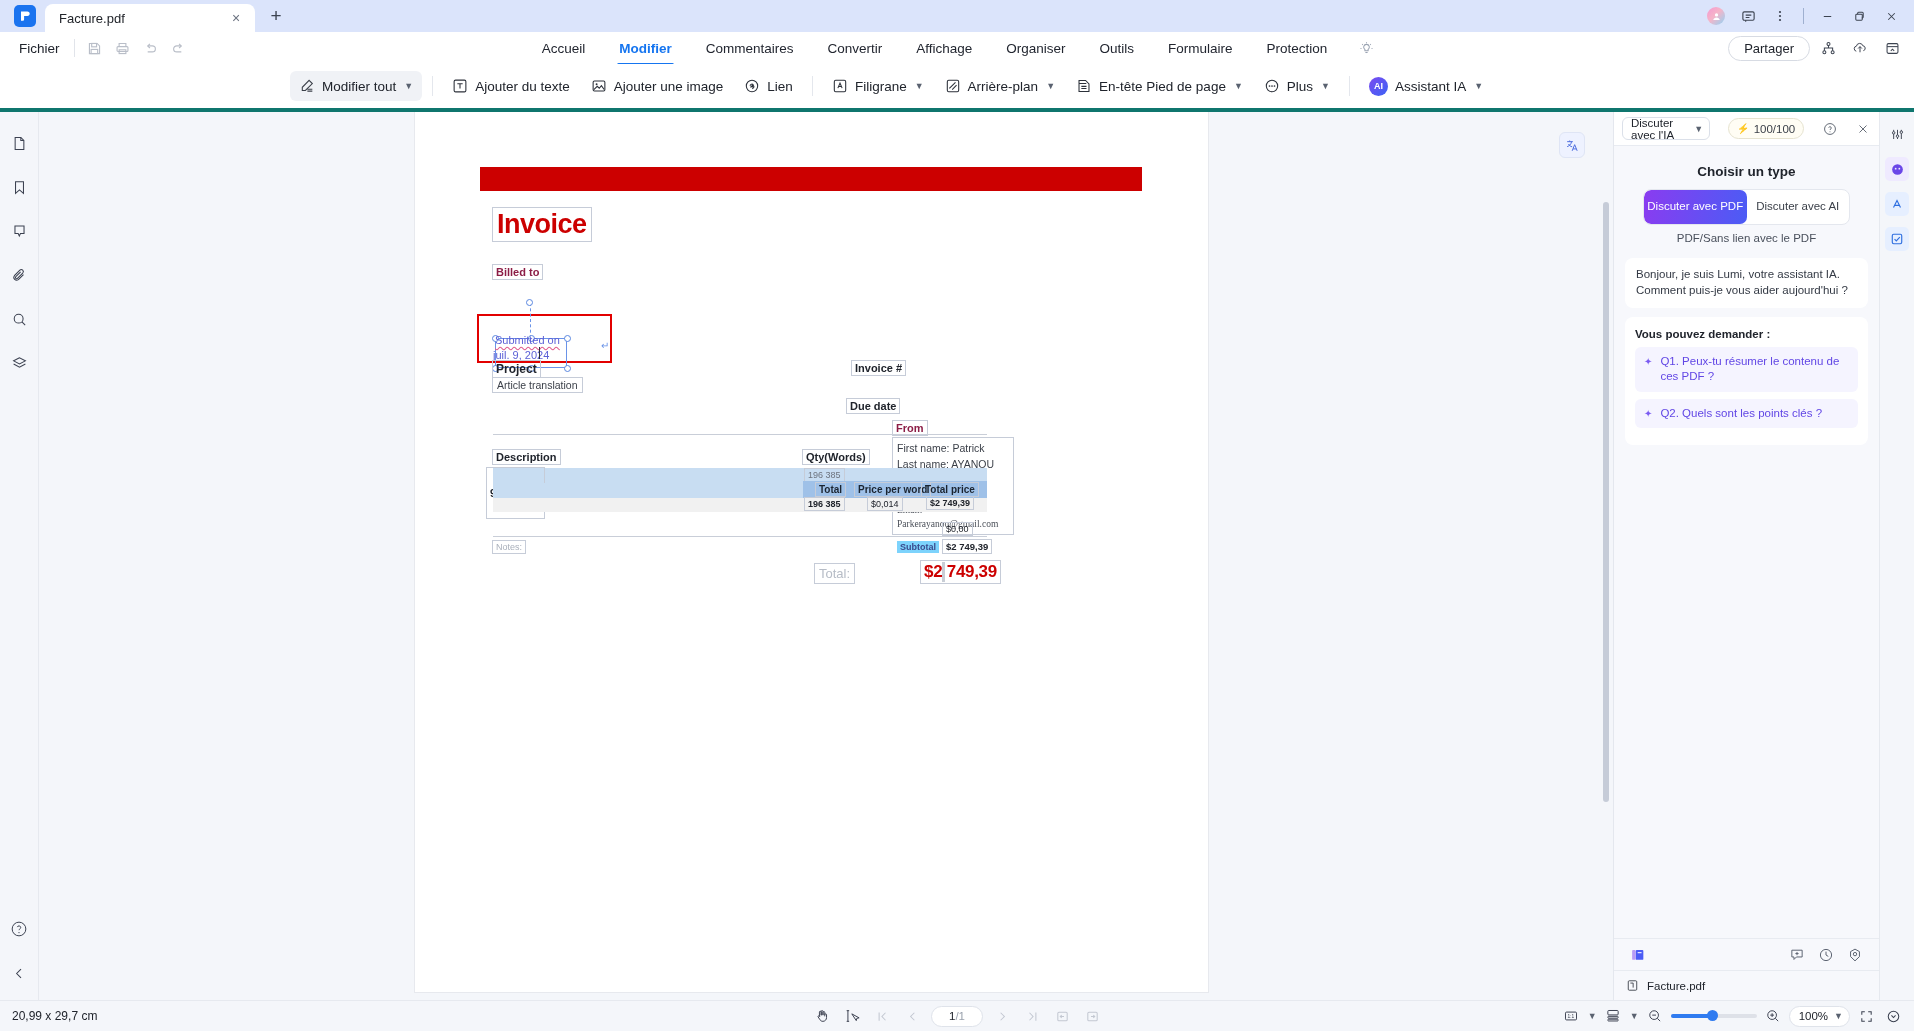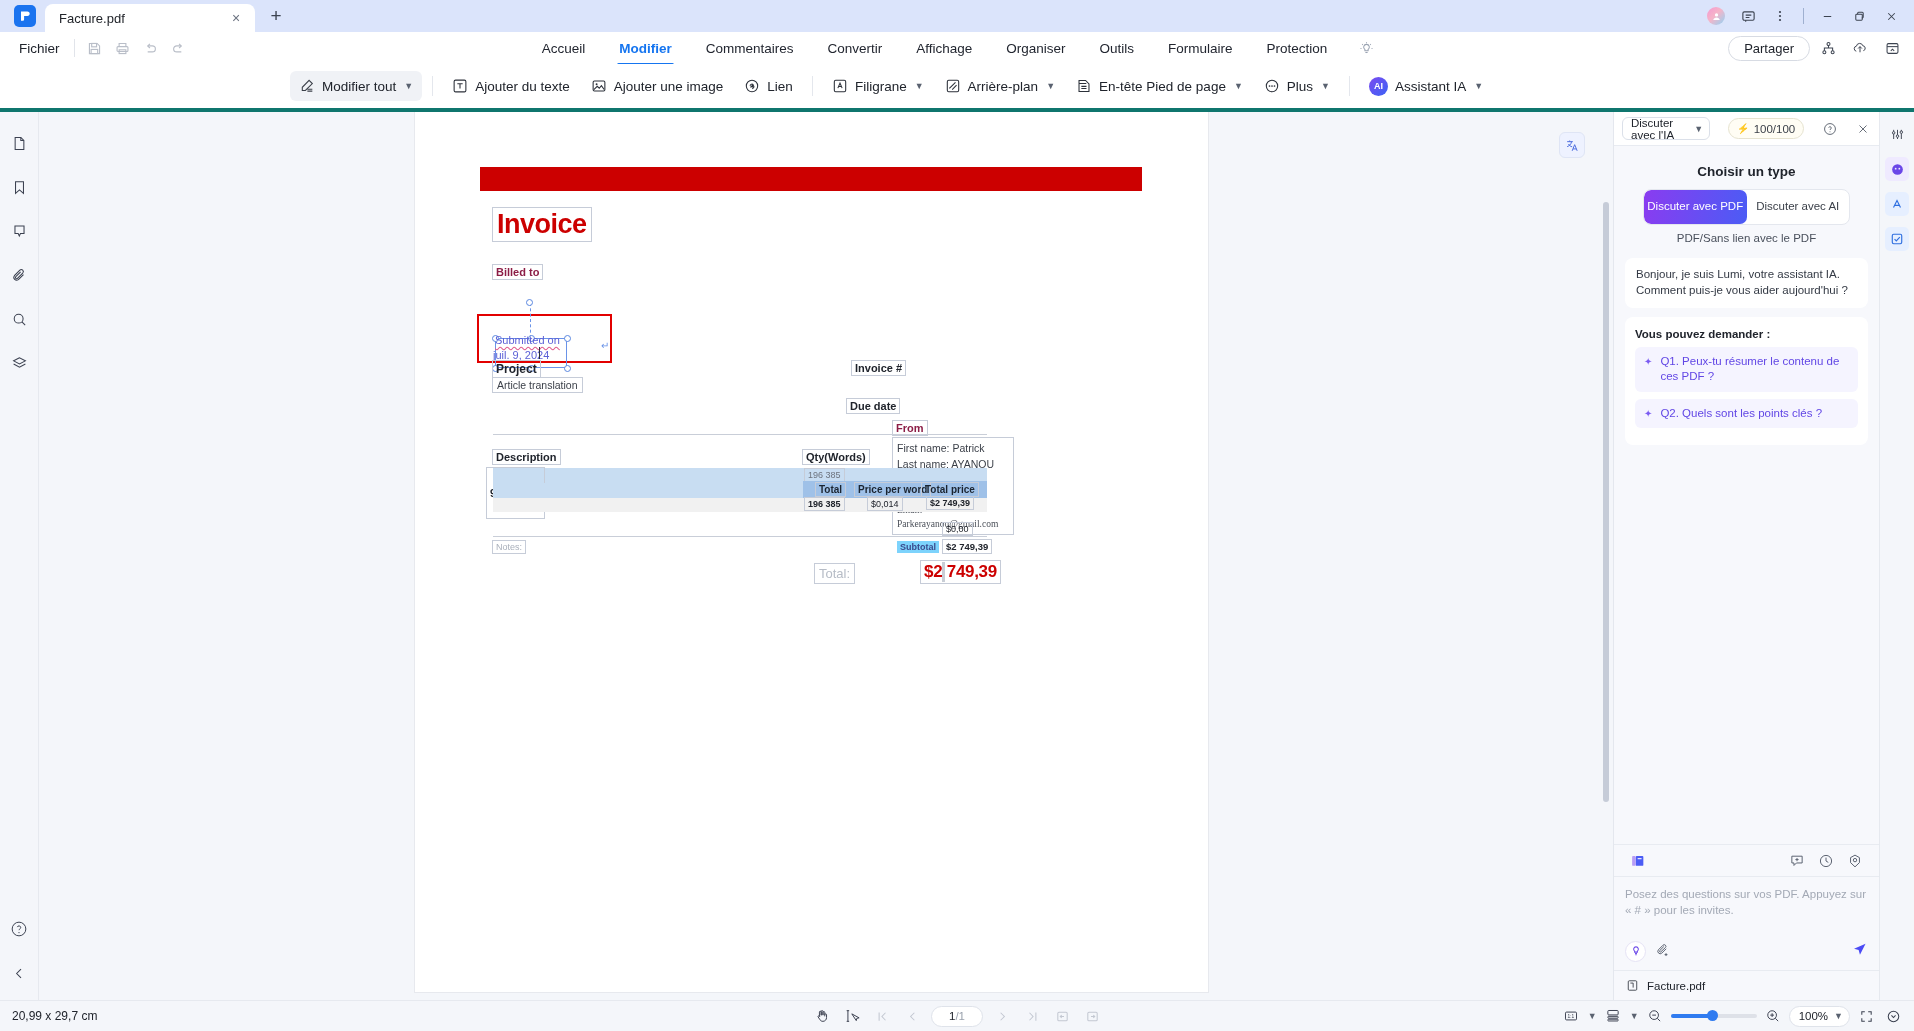--- a/index.html
+++ b/index.html
@@ -727,42 +727,20 @@
             </svg>
         </div>
         <div class="at-ic">
           <svg width="16" height="16" viewBox="0 0 18 18" fill="none" stroke="currentColor" stroke-width="1.1">
               <path d="M9 2.4 14 5.2v5.6L9 15.6 4 10.8V5.2z"></path>
               <circle cx="9" cy="8" r="1.9"></circle>
             </svg>
         </div>
       </div>
 
-      <div class="ai-input">
-        <div class="ai-ph">Posez des questions sur vos PDF. Appuyez sur « # » pour les invites.</div>
-        <div class="ai-inrow">
-          <div class="bulb-circle">
-            <svg width="12" height="12" viewBox="0 0 14 14" fill="none" stroke="currentColor" stroke-width="1.2">
-                <path d="M7 2.2a2.7 2.7 0 0 0-1.6 4.9v1.2h3.2V7.1A2.7 2.7 0 0 0 7 2.2z"></path>
-                <path d="M5.9 9.8h2.2M6.2 11.4h1.6"></path>
-              </svg>
-          </div>
-          <div style="color:#5a6170">
-            <svg width="16" height="16" viewBox="0 0 18 18" fill="none" stroke="currentColor" stroke-width="1.1">
-                <path d="M12.6 7.6 7.6 12.6a2.7 2.7 0 0 1-3.8-3.8l5.2-5.2a1.9 1.9 0 0 1 2.7 2.7L6.6 11a.9.9 0 0 1-1.3-1.3l4.6-4.6"></path>
-                <path d="M12.4 12.6v3.2M10.8 14.2H14"></path>
-              </svg>
-          </div>
-          <div class="send">
-            <svg width="17" height="17" viewBox="0 0 18 18" fill="currentColor">
-                <path d="M15.4 3 3.2 8.1l4.9 1.5 1.4 4.9z"></path>
-              </svg>
-          </div>
-        </div>
-      </div>
 
       <div class="ai-file">
         <span style="color:#3a3f48;display:flex;">
           <svg width="13" height="13" viewBox="0 0 16 16" fill="none" stroke="currentColor" stroke-width="1.1">
               <rect x="2.8" y="2.2" width="10.4" height="11.6" rx="1.2"></rect>
               <path d="M5.4 5h3.4v5.6"></path>
             </svg>
         </span>
         <span>Facture.pdf</span>
       </div>

